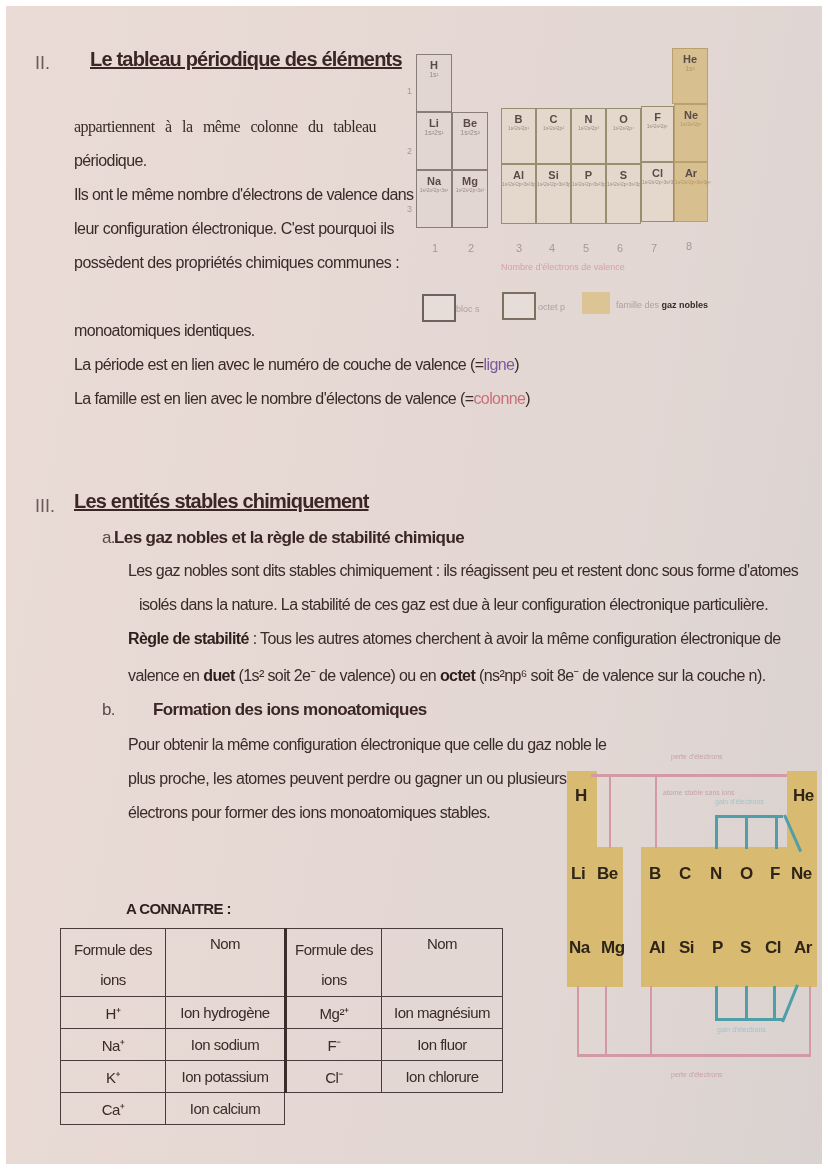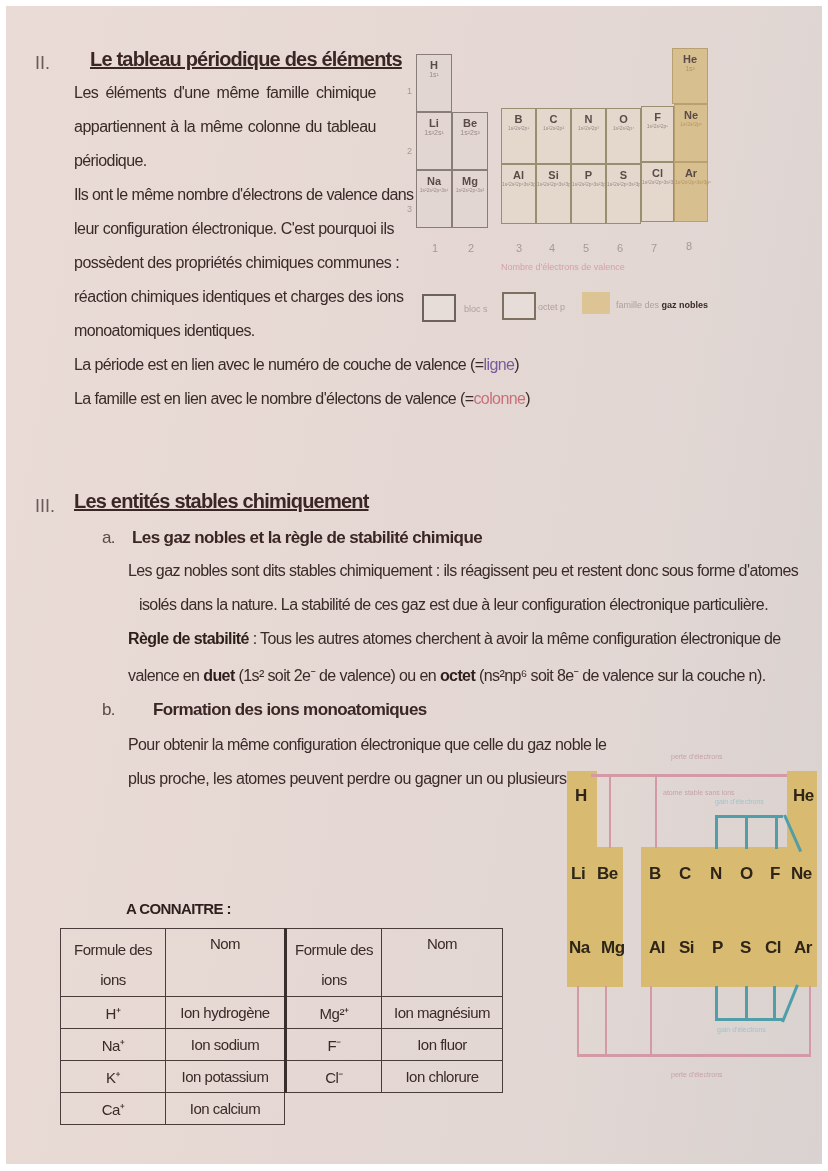--- a/index.html
+++ b/index.html
@@ -41,28 +41,26 @@
   table.ions td { border:1.5px solid #4a3c3a; text-align:center; height:31px; padding:0; }
 </style>
 </head>
 <body>
 
 <div class="page">
 
   <div class="roman" style="left:29px;top:47px;">II.</div>
   <div class="h1" style="left:68px;top:42px;margin-left:16px;">Le tableau périodique des éléments</div>
 
-  <div class="j" style="left:68px;top:78px;width:302px;">Les éléments d'une même famille chimique</div>
-  <div class="j" style="left:68px;top:112px;width:302px;">appartiennent à la même colonne du tableau</div>
+  <div class="j" style="left:68px;top:112px;width:302px;font-family:Liberation Serif, serif;">appartiennent à la même colonne du tableau</div>
   <div class="t" style="left:68px;top:146px;">périodique.</div>
 
   <div class="t" style="left:68px;top:180px;">Ils ont le même nombre d'électrons de valence dans</div>
   <div class="j" style="left:68px;top:248px;width:302px;">possèdent des propriétés chimiques communes :</div>
   <div class="j" style="left:68px;top:214px;width:302px;">leur configuration électronique. C'est pourquoi ils</div>
-  <div class="j" style="left:68px;top:282px;width:302px;">réaction chimiques identiques et charges des ions</div>
   <div class="t" style="left:68px;top:316px;">monoatomiques identiques.</div>
 
   <div class="t" style="left:68px;top:384px;">
     <span>La famille est en lien avec le nombre d'électons de valence (=</span><span class="pink">colonne</span><span>)</span>
   </div>
   <div class="t" style="left:68px;top:350px;">
     <span>La période est en lien avec le numéro de couche de valence (=</span><span class="purple">ligne</span><span>)</span>
   </div>
 
   <div class="pt">
@@ -152,43 +150,44 @@
     <div class="collbl" style="left:62px;top:196px;">2</div>
     <div class="collbl" style="left:110px;top:196px;">3</div>
     <div class="collbl" style="left:143px;top:196px;">4</div>
     <div class="collbl" style="left:177px;top:196px;">5</div>
     <div class="collbl" style="left:211px;top:196px;">6</div>
     <div class="collbl" style="left:245px;top:196px;">7</div>
     <div class="collbl" style="left:280px;top:194px;">8</div>
     <div class="small" style="left:95px;top:216px;font-size:9px;color:#d4a0a8;">Nombre d'électrons de valence</div>
 
     <div class="legend-box" style="left:16px;top:248px;width:30px;height:24px;"></div>
-    <div class="small" style="left:58px;top:258px;font-size:9px;color:#b0a09c;">bloc s</div>
+    <div class="small" style="left:50px;top:258px;font-size:9px;color:#b0a09c;">bloc s</div>
     <div class="legend-box" style="left:96px;top:246px;width:30px;height:24px;border-color:#7e7060;"></div>
     <div class="small" style="left:132px;top:256px;font-size:9px;color:#b0a09c;">octet p</div>
     <div style="position:absolute;left:176px;top:246px;width:28px;height:22px;background:#dcc494;"></div>
     <div class="small" style="left:210px;top:254px;font-size:9px;color:#b0a09c;"><span>famille des </span><b style="color:#3a2a28;">gaz nobles</b></div>
   </div>
 
   <div class="roman" style="left:29px;top:490px;">III.</div>
   <div class="h1" style="left:68px;top:484px;">Les entités stables chimiquement</div>
 
   <div class="h2" style="left:96px;top:522px;font-weight:normal;color:#5a4a48;">a.</div>
-  <div class="h2" style="left:126px;top:522px;">Les gaz nobles et la règle de stabilité chimique</div>
+  <div class="h2" style="left:108px;top:522px;">Les gaz nobles et la règle de stabilité chimique</div>
 
   <div class="t" style="left:122px;top:556px;">Les gaz nobles sont dits stables chimiquement : ils réagissent peu et restent donc sous forme d'atomes</div>
   <div class="t" style="left:133px;top:590px;">isolés dans la nature. La stabilité de ces gaz est due à leur configuration électronique particulière.</div>
   <div class="t" style="left:122px;top:624px;"><b>Règle de stabilité</b><span> : Tous les autres atomes cherchent à avoir la même configuration électronique de</span></div>
   <div class="t" style="left:122px;top:658px;"><span>valence en </span><b>duet</b><span> (1s² soit 2e⁻ de valence) ou en </span><b>octet</b><span> (ns²np⁶ soit 8e⁻ de valence sur la couche n).</span></div>
 
   <div class="h2" style="left:96px;top:694px;font-weight:normal;color:#5a4a48;">b.</div>
   <div class="h2" style="left:122px;top:694px;margin-left:25px;">Formation des ions monoatomiques</div>
 
   <div class="t" style="left:122px;top:730px;">Pour obtenir la même configuration électronique que celle du gaz noble le</div>
   <div class="j" style="left:122px;top:764px;width:416px;">plus proche, les atomes peuvent perdre ou gagner un ou plusieurs</div>
+  <div class="t" style="left:122px;top:798px;">électrons pour former des ions monoatomiques stables.</div>
 
   <div class="pd">
     <div class="small" style="left:120px;top:17px;">perte d'électrons</div>
 
     <div class="ycell" style="left:16px;top:35px;width:30px;height:76px;"></div>
     <div class="ycell" style="left:236px;top:35px;width:30px;height:76px;"></div>
     <div class="ycell" style="left:16px;top:111px;width:56px;height:140px;"></div>
     <div class="ycell" style="left:90px;top:111px;width:176px;height:140px;"></div>
 
     <div class="pline" style="left:40px;top:38px;width:196px;height:3px;"></div>

